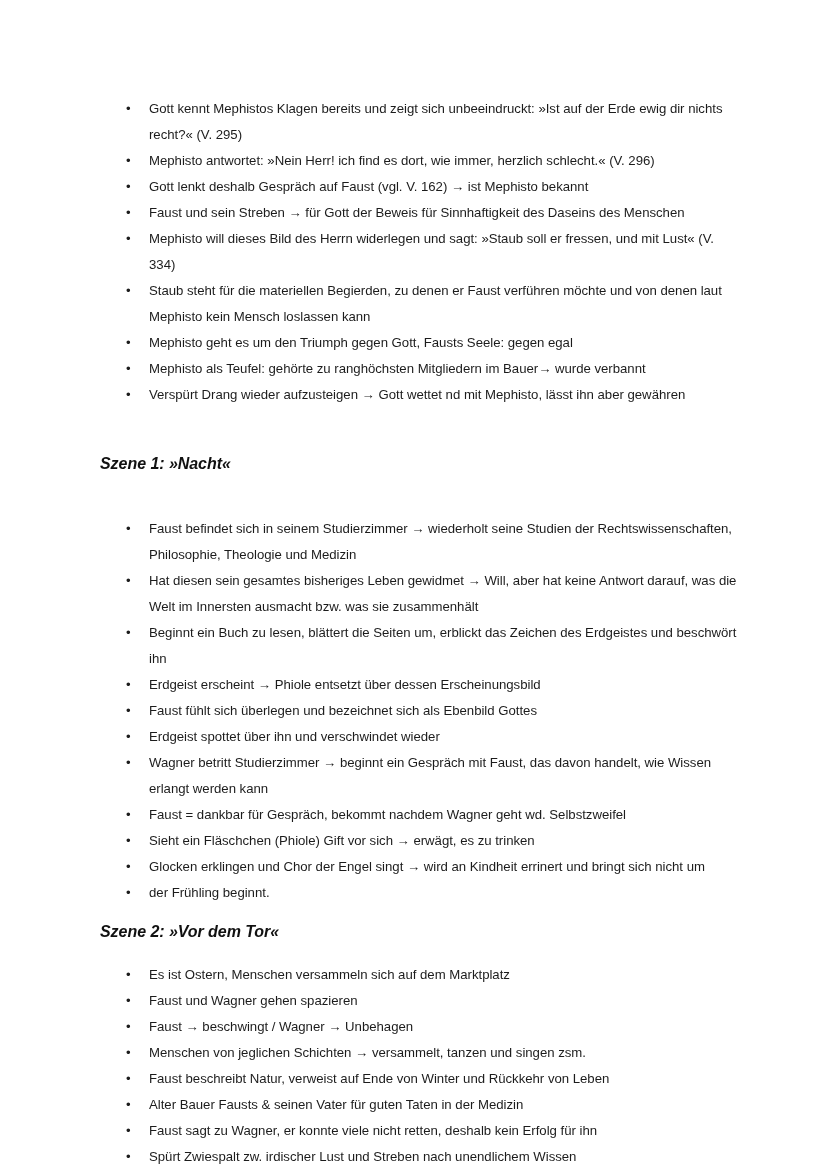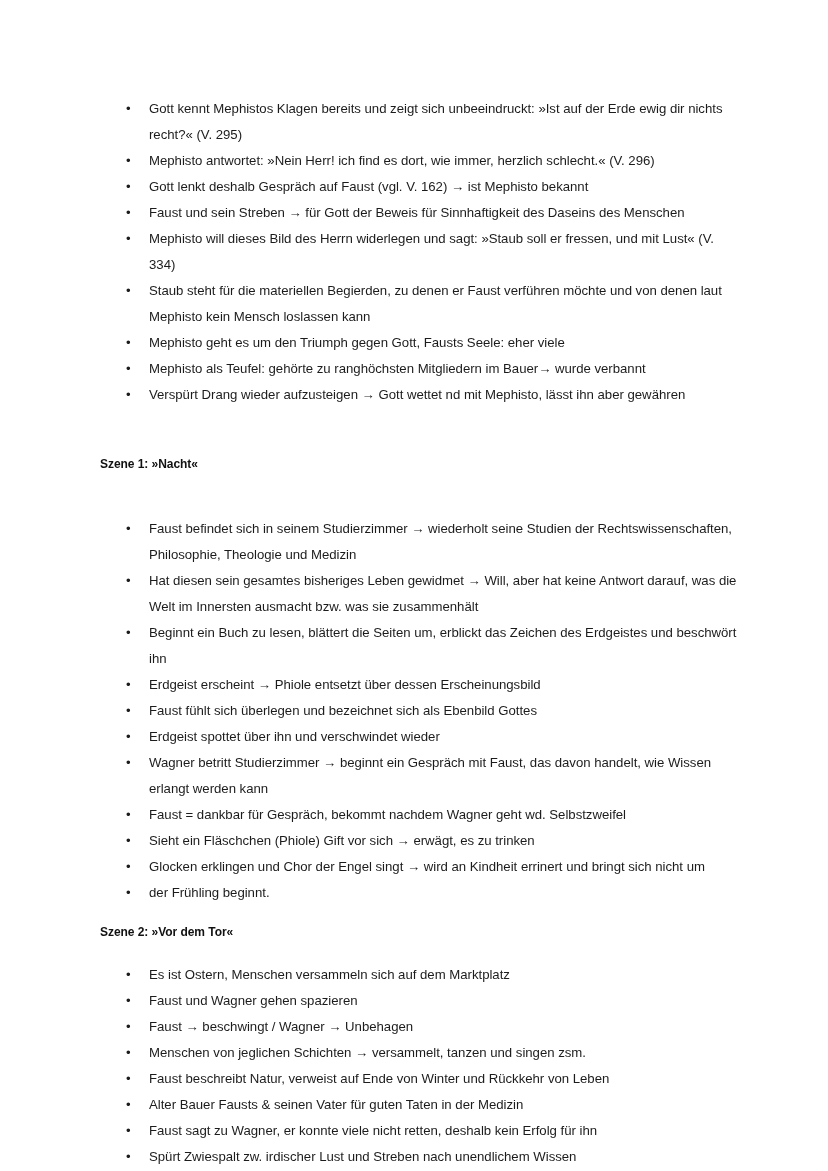--- a/index.html
+++ b/index.html
@@ -25,26 +25,27 @@
   }
   .content {
     position: absolute;
     left: 100px;
     top: 96px;
     width: 640px;
   }
 
   
   .scene-heading {
-    font-size: 12px;
+    font-size: 16px;
     font-weight: bold;
     line-height: 20px;
     letter-spacing: -0.05px;
     color: #111111;
     margin: 0;
+    font-style: italic;
   }
   .sub-heading {
     font-size: 13.2px;
     font-style: italic;
     line-height: 20px;
     color: #1c1c1c;
     margin: 0;
   }
 
   
@@ -85,21 +86,21 @@
   <div class="content">
 
     <section>
       <ul class="bullets">
         <li>Gott kennt Mephistos Klagen bereits und zeigt sich unbeeindruckt: »Ist auf der Erde ewig dir nichts recht?« (V. 295)</li>
         <li> Mephisto antwortet: »Nein Herr! ich find es dort, wie immer, herzlich schlecht.« (V. 296)</li>
         <li>Gott lenkt deshalb Gespräch auf Faust (vgl. V. 162) → ist Mephisto bekannt</li>
         <li>Faust und sein Streben → für Gott der Beweis für Sinnhaftigkeit des Daseins des Menschen</li>
         <li>Mephisto will dieses Bild des Herrn widerlegen und sagt: »Staub soll er fressen, und mit Lust« (V. 334)</li>
         <li>Staub steht für die materiellen Begierden, zu denen er Faust verführen möchte und von denen laut Mephisto kein Mensch loslassen kann</li>
-        <li> Mephisto geht es um den Triumph gegen Gott, Fausts Seele: eher viele</li>
+        <li> Mephisto geht es um den Triumph gegen Gott, Fausts Seele: gegen egal</li>
         <li>Mephisto als Teufel: gehörte zu ranghöchsten Mitgliedern im Bauer→ wurde verbannt</li>
         <li>Verspürt Drang wieder aufzusteigen → Gott wettet nd mit Mephisto, lässt ihn aber gewähren</li>
       </ul>
     </section>
 
     <div class="gap-group-1"></div>
 
     <section>
       <h2 class="scene-heading">Szene 1: »Nacht«</h2>
       <div class="gap-after-scene1"></div>

